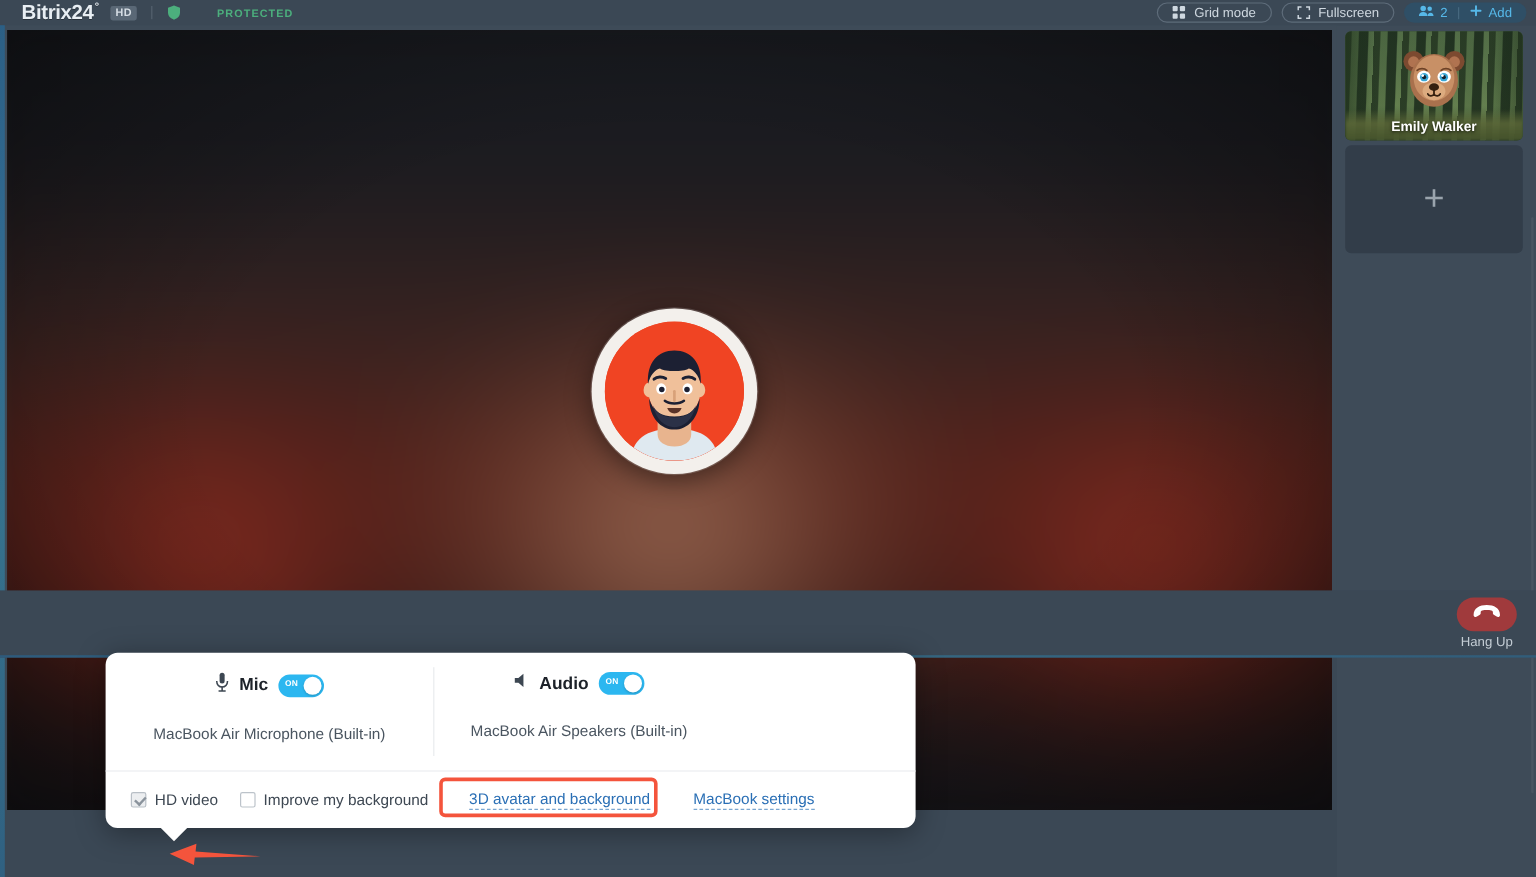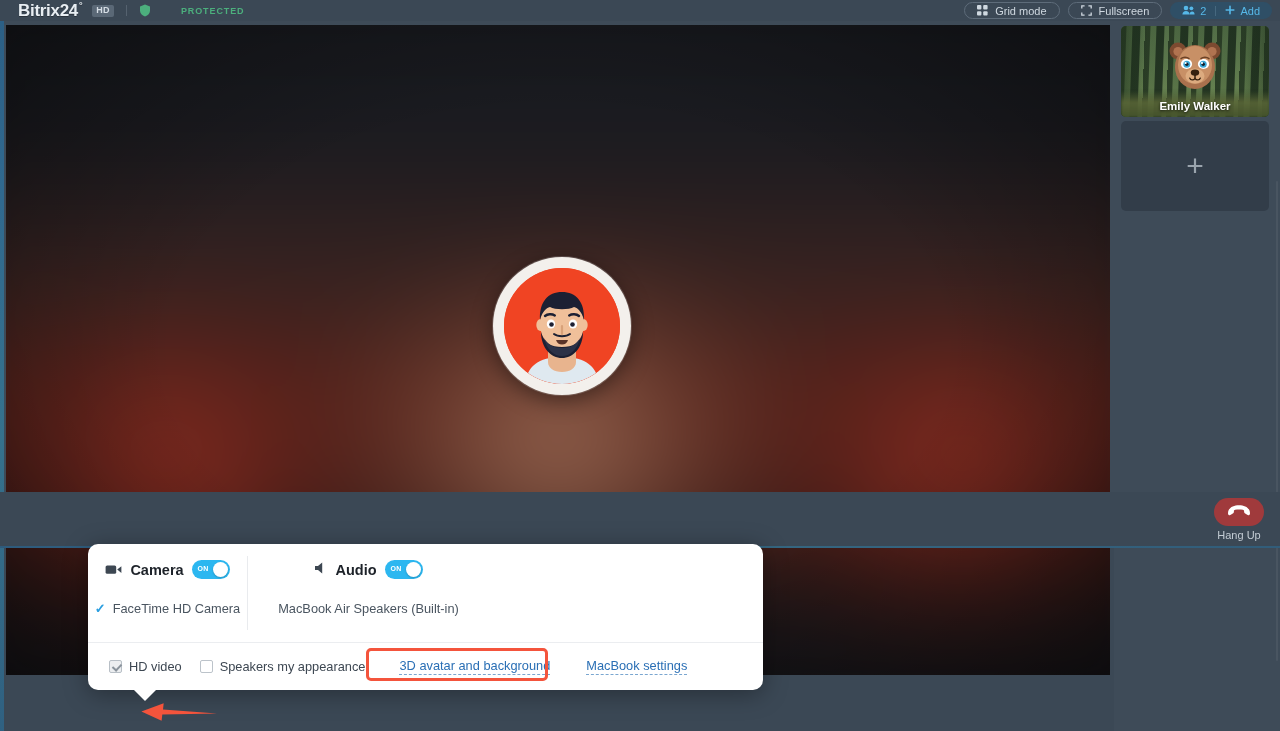--- a/index.html
+++ b/index.html
@@ -490,40 +490,40 @@
         <path d="M58 58v8" stroke="#d8a179" stroke-width="2.2" stroke-linecap="round"></path>
         <path d="M52 72h12c-1 3-3 4.5-6 4.5s-5-1.5-6-4.5z" fill="#5a3328"></path>
         <path d="M50 66c2 1.6 4.6 2.2 8 2.2s6-0.6 8-2.2" stroke="#1c2033" stroke-width="2" fill="none" stroke-linecap="round"></path>
       </svg>
     </div>
   </div>
 
   <div class="popup">
     <div class="dev-row">
 
-
-      <div class="dev-col c2">
+      <div class="dev-col c1">
         <div class="dev-head">
           <span class="ico">
-            <svg width="17" height="11" viewBox="0 0 17 11">
-              <rect x="0.6" y="1.4" width="10.6" height="8.4" rx="1.6" fill="#3d4752"></rect>
-              <path d="M12.2 5.6 16.4 2.3v6.6z" fill="#3d4752"></path>
+            <svg width="12" height="17" viewBox="0 0 12 17">
+              <rect x="4" y="0.6" width="4.2" height="9" rx="2.1" fill="#3d4752"></rect>
+              <path d="M1.6 7.6c0 3 1.9 4.9 4.5 4.9s4.5-1.9 4.5-4.9" stroke="#3d4752" stroke-width="1.3" fill="none"></path>
+              <path d="M6.1 12.5v3.4M3.6 15.9h5" stroke="#3d4752" stroke-width="1.3" stroke-linecap="round"></path>
             </svg>
           </span>
-          <span class="ttl">Camera</span>
+          <span class="ttl">Mic</span>
           <span class="toggle">
             <span class="on-label">ON</span>
             <span class="knob"></span>
           </span>
         </div>
         <div class="dev-name">
-          <span class="chk">✓</span>
-          <span>FaceTime HD Camera</span>
+          <span>MacBook Air Microphone (Built-in)</span>
         </div>
       </div>
+
 
       <div class="dev-col c3">
         <div class="dev-head">
           <span class="ico">
             <svg width="13" height="14" viewBox="0 0 13 14">
               <path d="M1 5h3l4.2-3.6v11.2L4 9H1z" fill="#3d4752"></path>
             </svg>
           </span>
           <span class="ttl">Audio</span>
           <span class="toggle">
@@ -537,21 +537,21 @@
       </div>
     </div>
 
     <div class="popup-footer">
       <div class="cbx-item">
         <span class="cbx checked"></span>
         <span>HD video</span>
       </div>
       <div class="cbx-item">
         <span class="cbx"></span>
-        <span>Speakers my appearance</span>
+        <span>Improve my background</span>
       </div>
       <a class="link link-3d">3D avatar and background</a>
       <a class="link link-adv">MacBook settings</a>
     </div>
   </div>
   <div class="popup-tail"></div>
   <div class="hl-box"></div>
 
   <div class="side">
     <div class="thumb">

